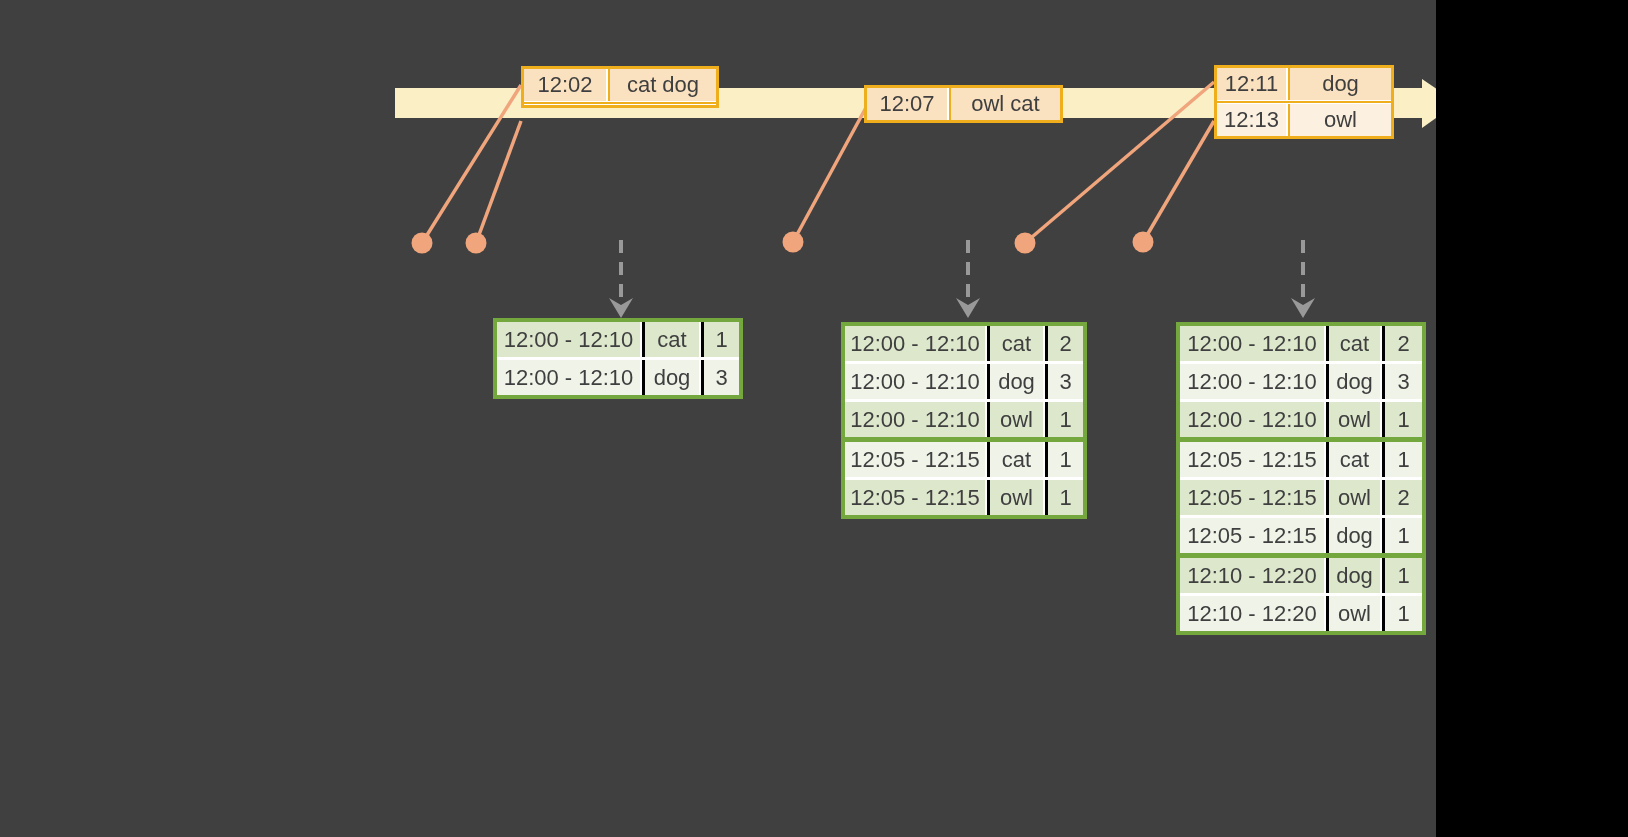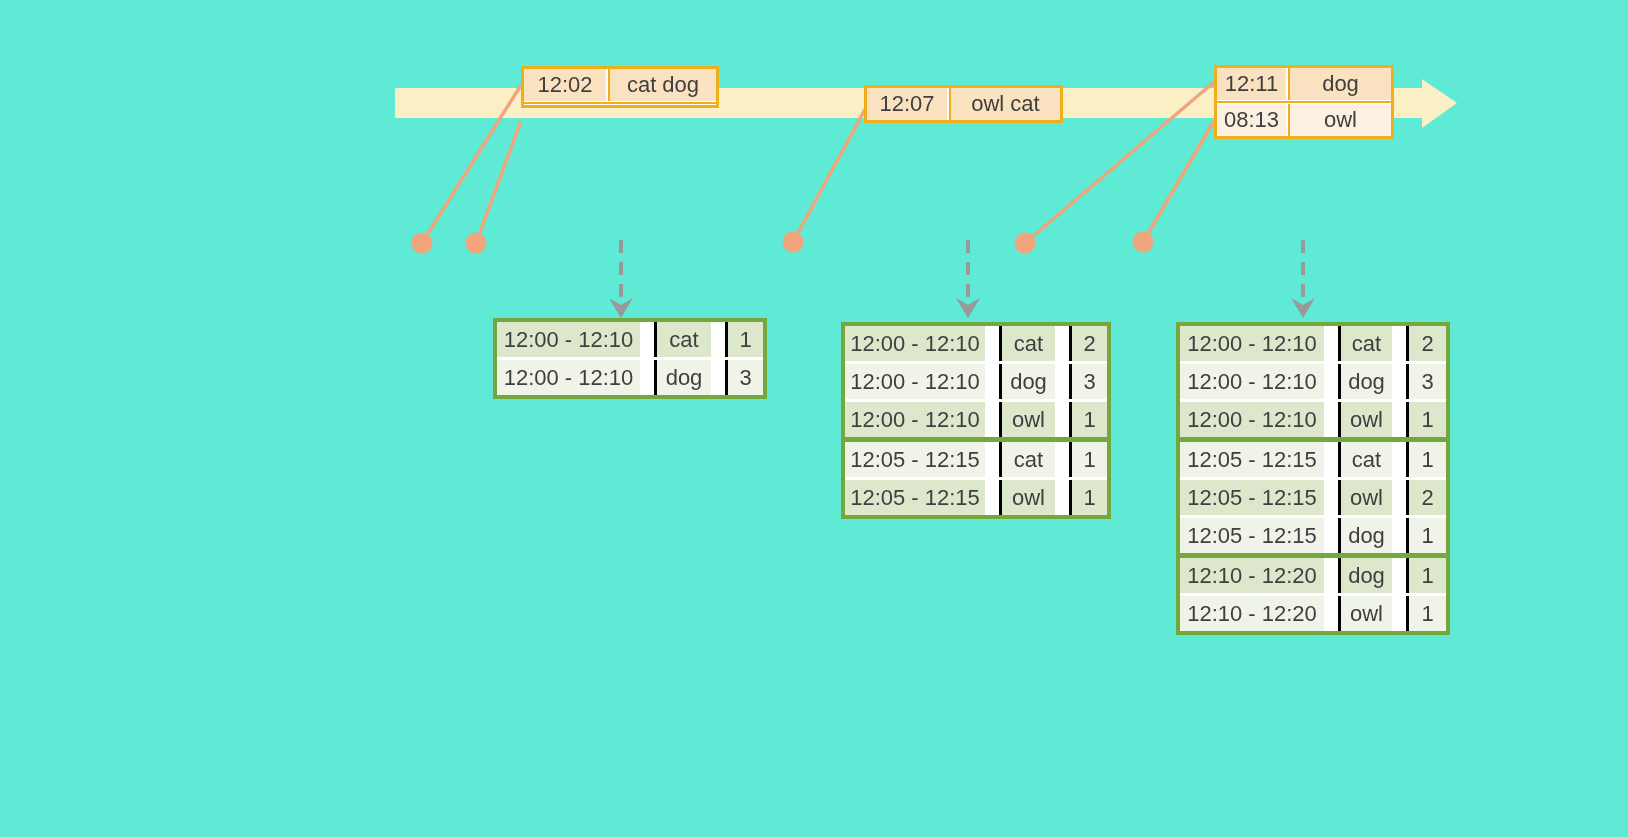--- a/index.html
+++ b/index.html
@@ -1,17 +1,17 @@
 <!DOCTYPE html>
 <html><head>
 <meta charset="utf-8">
 <style>
   html,body{margin:0;padding:0;background:#000;}
   .canvas{
-    position:relative;width:1628px;height:837px;background:#5eead4;
+    position:relative;width:1436px;height:837px;background:#404040;
     font-family:"Liberation Sans",sans-serif;color:#3F3F3F;overflow:hidden;
   }
   svg.overlay{position:absolute;left:0;top:0;}
 
   
   .etable{
     position:absolute;background:#FFFFFF;border:3px solid #EFAF1C;
     display:flex;flex-direction:column;box-sizing:border-box;
   }
   .erow{display:grid;column-gap:2px;}
@@ -25,21 +25,21 @@
   .ecell.bl{border-left:2px solid #EFAF1C;}
   .esep{height:2px;background:#EFAF1C;margin:1px 0;}
   .efill-dark{background:#FAE1C0;}
   .efill-light{background:#FCF1E1;}
 
   
   .rtable{
     position:absolute;background:#FFFFFF;border:4px solid #74A83E;
     display:flex;flex-direction:column;box-sizing:border-box;
   }
-  .rrow{display:grid;column-gap:14px;}
+  .rrow{display:grid;column-gap:2px;}
   .rt-a .rrow{grid-template-columns:143px 57px 38px;}
   .rt-b .rrow{grid-template-columns:140px 56px 38px;}
   .rt-c .rrow{grid-template-columns:144px 54px 40px;}
   .rcell{
     height:35px;display:flex;align-items:center;justify-content:center;
     font-size:22px;white-space:nowrap;overflow:hidden;
   }
   .rcell.bl{border-left:3px solid #000000;}
   .rsep-w{height:3px;background:#FFFFFF;}
   .rsep-g{height:5px;background:#74A83E;}
@@ -99,21 +99,21 @@
       </div>
     </div>
 
   <div class="etable et-3" style="left:1214px;top:65px;">
       <div class="erow">
         <div class="ecell efill-dark">12:11</div>
         <div class="ecell efill-dark bl">dog</div>
       </div>
       <div class="esep"></div>
       <div class="erow">
-        <div class="ecell efill-light">08:13</div>
+        <div class="ecell efill-light">12:13</div>
         <div class="ecell efill-light bl">owl</div>
       </div>
     </div>
 
   <div class="rtable rt-a" style="left:493px;top:318px;">
       <div class="rrow">
         <div class="rcell rfill-dark">12:00 - 12:10</div>
         <div class="rcell rfill-dark bl">cat</div>
         <div class="rcell rfill-dark bl">1</div>
       </div>

